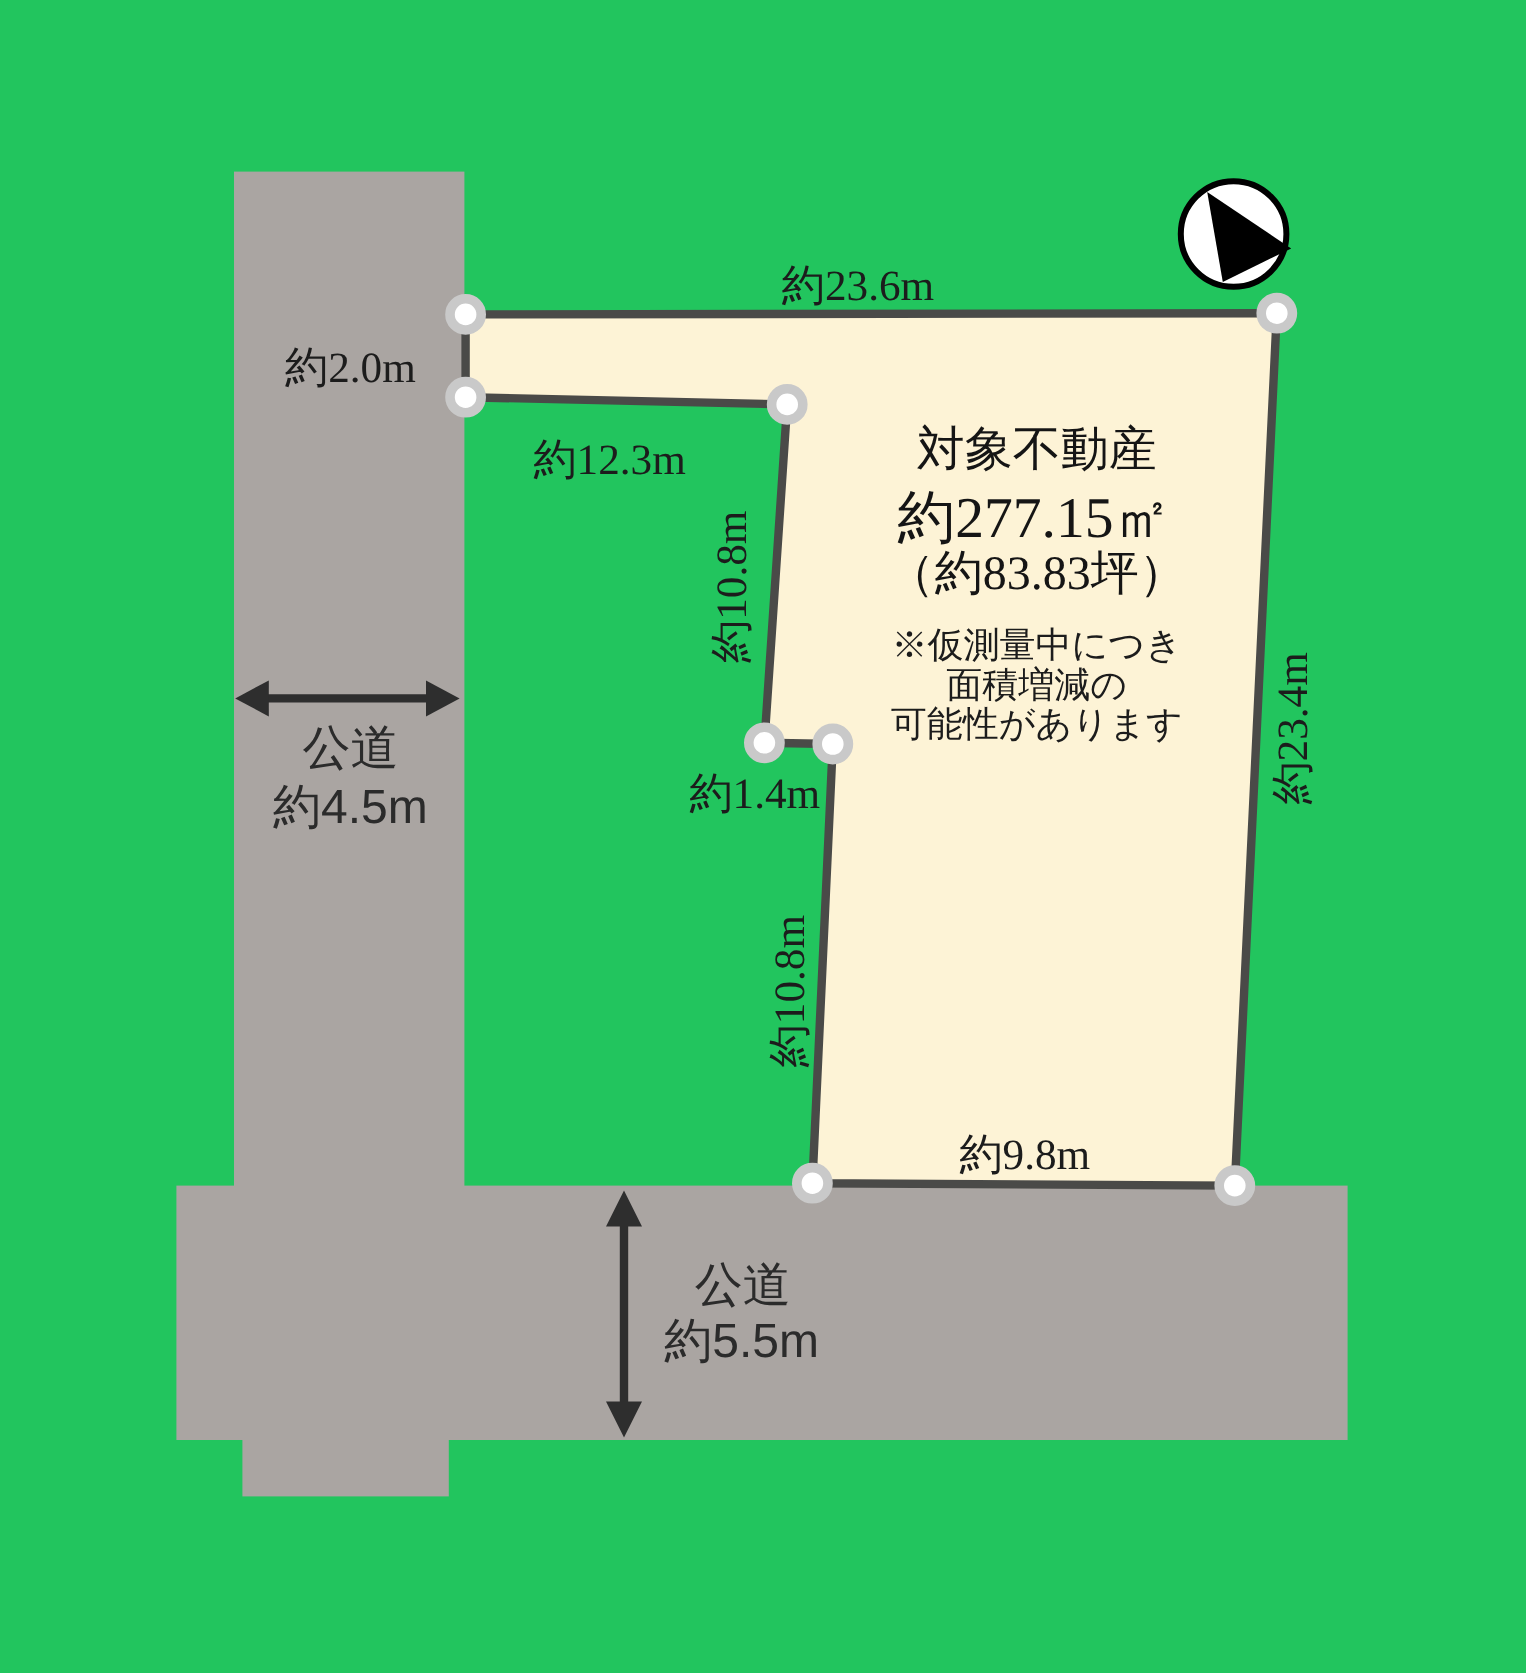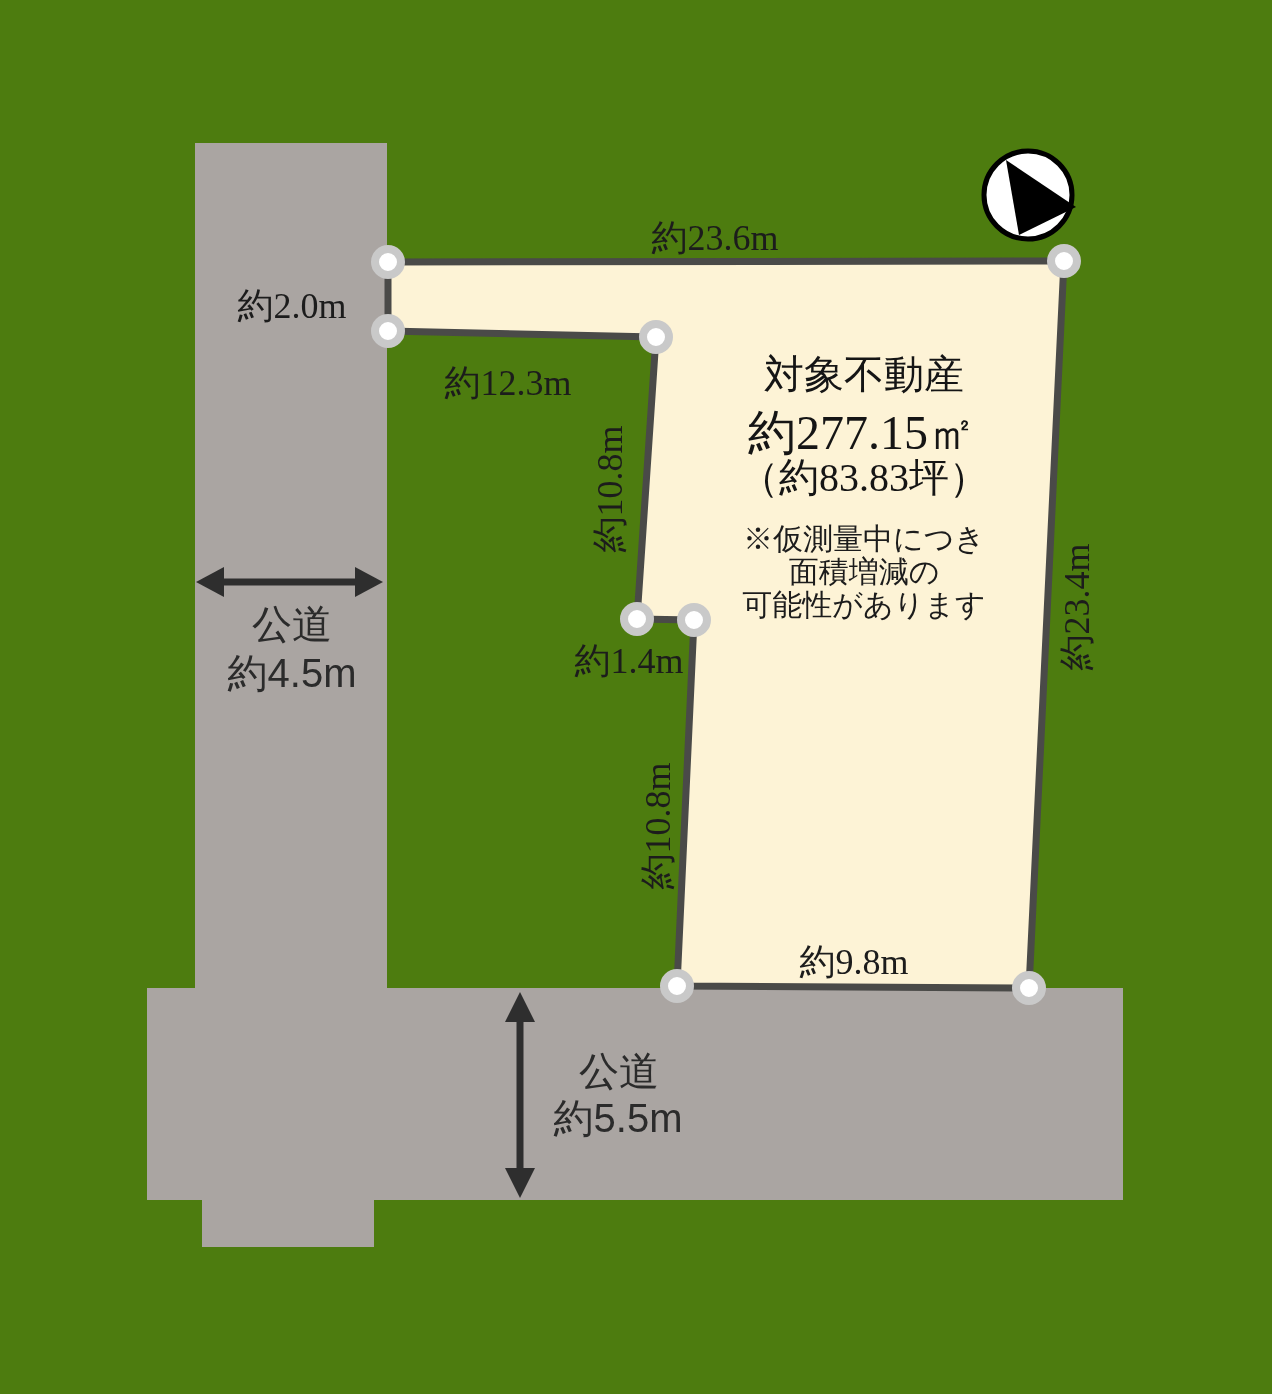--- a/index.html
+++ b/index.html
@@ -4,21 +4,21 @@
 <style>
   html, body {
     margin: 0;
     padding: 0;
     background: #ffffff;
   }
   .canvas {
     position: relative;
     width: 1272px;
     height: 1394px;
-    background: #4d7c0f;
+    background: #22c55e;
     overflow: hidden;
   }
   svg { display: block; }
   .dim-label {
     font-family: "Liberation Serif", "DejaVu Serif", serif;
     font-size: 36px;
     fill: #1c1c1c;
     text-anchor: middle;
     dominant-baseline: central;
   }

